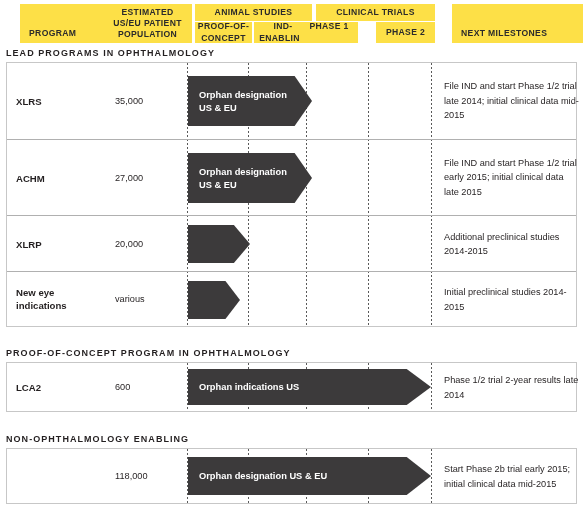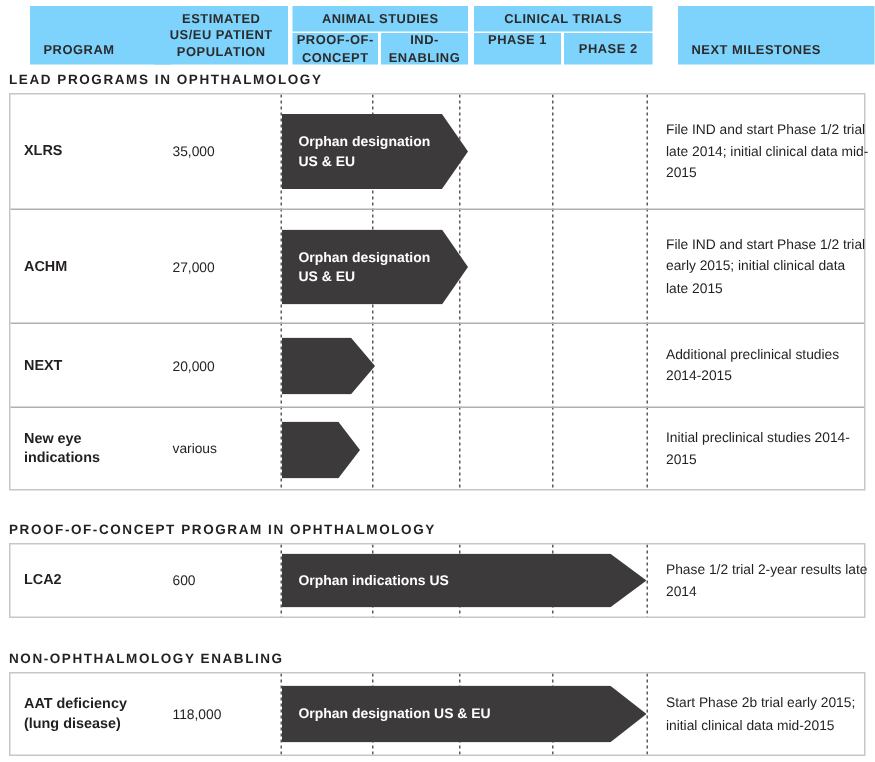--- a/index.html
+++ b/index.html
@@ -10,21 +10,21 @@
     color:#231f20;
     overflow:hidden;
   }
   .page{position:relative;width:583px;height:508px;}
 
   
   .header{
     position:absolute;left:6px;top:4px;width:571px;height:39px;
   }
   .hcell{
-    position:absolute;background:#7dd3fc;
+    position:absolute;background:#fde047;
     font-size:8.6px;font-weight:bold;letter-spacing:.35px;
     color:#2b2b2b;text-align:center;
     display:flex;align-items:flex-end;justify-content:center;
     padding-bottom:4px;box-sizing:border-box;line-height:11.2px;
   }
   .hcell.left{justify-content:flex-start;padding-left:9px;text-align:left;margin-left:14px;}
 
   
   .sectitle{
     position:absolute;left:6px;
@@ -87,21 +87,21 @@
 US/EU PATIENT
 POPULATION</div>
 
     <div class="hcell" style="left:189px;top:0px;width:117px;height:17px;align-items:center;padding-bottom:0;">ANIMAL STUDIES</div>
     <div class="hcell" style="left:189px;top:18px;width:57px;height:21px;align-items:center;padding-bottom:0;white-space:pre-line;">PROOF-OF-
 CONCEPT</div>
     <div class="hcell" style="left:248px;top:18px;width:58px;height:21px;align-items:center;padding-bottom:0;white-space:pre-line;">IND-
 ENABLING</div>
 
     <div class="hcell" style="left:310px;top:0px;width:119px;height:17px;align-items:center;padding-bottom:0;">CLINICAL TRIALS</div>
-    <div class="hcell" style="left:310px;top:18px;width:58px;height:21px;align-items:center;padding-bottom:12px;">PHASE 1</div>
+    <div class="hcell" style="left:294px;top:18px;width:58px;height:21px;align-items:center;padding-bottom:12px;">PHASE 1</div>
     <div class="hcell" style="left:370px;top:18px;width:59px;height:21px;align-items:center;padding-bottom:0;">PHASE 2</div>
 
     <div class="hcell left" style="left:432px;top:0px;width:139px;height:39px;">NEXT MILESTONES</div>
   </div>
 
   <div class="sectitle" style="top:48px;">LEAD PROGRAMS IN OPHTHALMOLOGY</div>
 
   <div class="box" style="top:62px;height:265px;">
 
     <div class="divider" style="left:180px;"></div>
@@ -126,21 +126,21 @@
       <div class="pop">27,000</div>
       <div class="arrowwrap" style="left:181px;top:13px;width:124px;height:50px;">
         <div class="arrowshape" style="clip-path:polygon(0 0, 86% 0, 100% 50%, 86% 100%, 0 100%);"></div>
         <div class="alabel2">Orphan designation
 US &amp; EU</div>
       </div>
       <div class="miles">File IND and start Phase 1/2 trial early 2015; initial clinical data late 2015</div>
     </div>
 
     <div class="row rowsep" style="height:56px;">
-      <div class="prog" style="white-space:pre-line;">NEXT</div>
+      <div class="prog" style="white-space:pre-line;">XLRP</div>
       <div class="pop">20,000</div>
       <div class="arrowwrap" style="left:181px;top:9px;width:62px;height:38px;">
         <div class="arrowshape" style="clip-path:polygon(0 0, 74% 0, 100% 50%, 74% 100%, 0 100%);"></div>
         <div class="alabel2"></div>
       </div>
       <div class="miles">Additional preclinical studies 2014-2015</div>
     </div>
 
     <div class="row rowsep" style="height:55px;">
       <div class="prog" style="white-space:pre-line;">New eye
@@ -177,22 +177,20 @@
   <div class="sectitle" style="top:434px;">NON-OPHTHALMOLOGY ENABLING</div>
 
   <div class="box" style="top:448px;height:56px;">
     <div class="divider" style="left:180px;"></div>
     <div class="divider" style="left:241px;"></div>
     <div class="divider" style="left:299px;"></div>
     <div class="divider" style="left:361px;"></div>
     <div class="divider" style="left:424px;"></div>
 
     <div class="row" style="height:54px;">
-      <div class="prog" style="white-space:pre-line;">AAT deficiency
-(lung disease)</div>
       <div class="pop">118,000</div>
       <div class="arrowwrap" style="left:181px;top:8px;width:243px;height:38px;">
         <div class="arrowshape" style="clip-path:polygon(0 0, 90% 0, 100% 50%, 90% 100%, 0 100%);"></div>
         <div class="alabel2">Orphan designation US &amp; EU</div>
       </div>
       <div class="miles">Start Phase 2b trial early 2015; initial clinical data mid-2015</div>
     </div>
   </div>
 
 </div>

